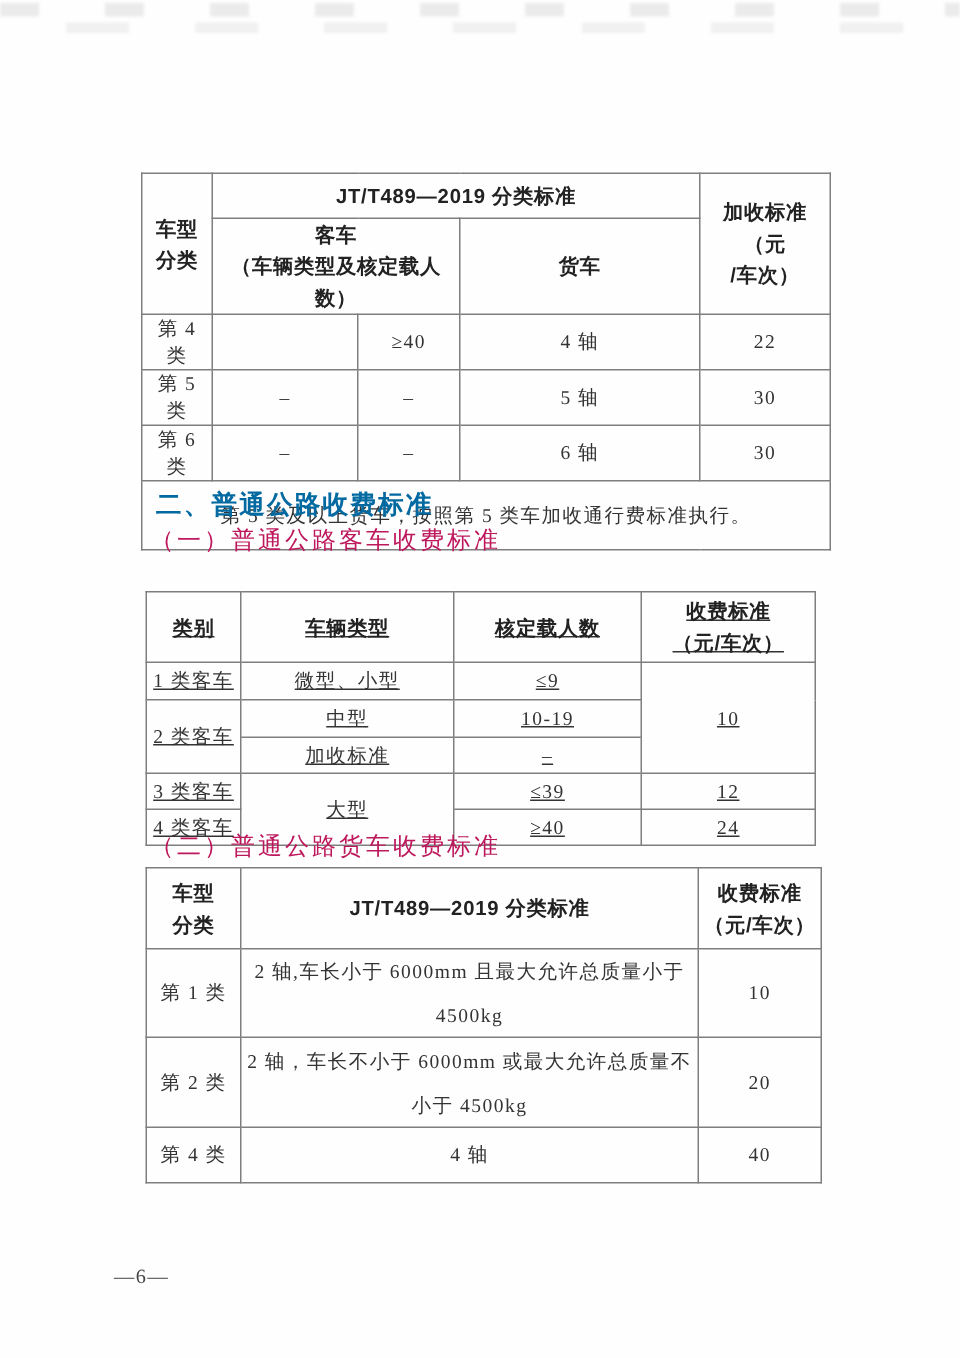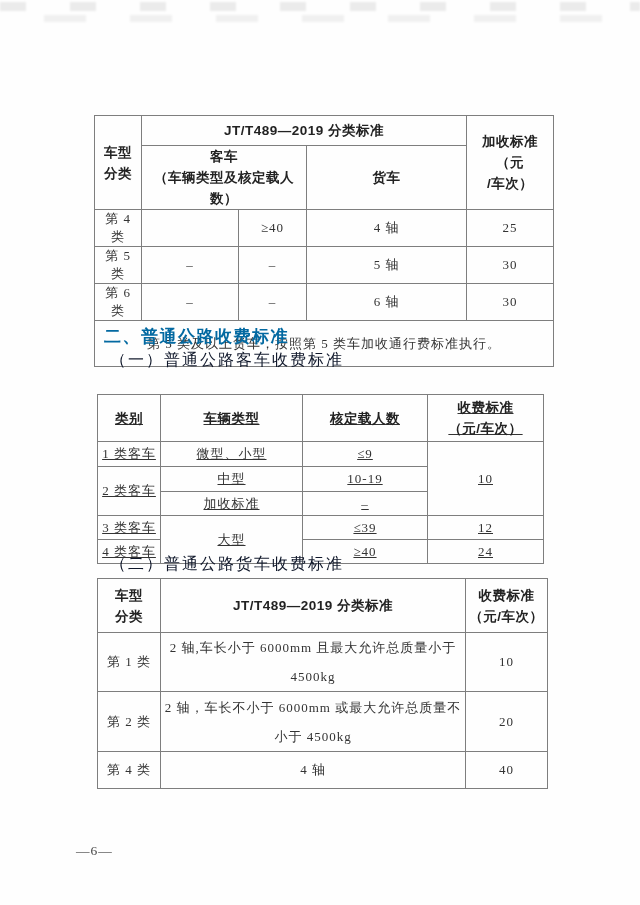--- a/index.html
+++ b/index.html
@@ -53,22 +53,22 @@
     color:#3a3a3a;
   }
 
   .h-section{
     position:absolute;left:104px;top:325px;
     font-family:Liberation Mono, monospace;
     font-weight:bold;font-size:17px;color:#0369a1;
     letter-spacing:1.5px;
   }
   .h-sub{
-    position:absolute;left:110px;
-    font-size:16px;color:#0f172a;
+    position:absolute;left:100px;
+    font-size:16px;color:#be185d;
     letter-spacing:2px;
   }
   .h-sub1{top:350px;}
   .h-sub2{top:554px;}
   .page-footer{
     position:absolute;left:76px;top:843px;
     font-size:13.5px;color:#444;letter-spacing:1px;
   }
   
   .t1 tr.r1{height:30px}.t1 tr.r2{height:47px}.t1 tr.rd{height:30px}.t1 tr.rn{height:46px}
@@ -100,21 +100,21 @@
   <tr class="r2">
     <th colspan="2">客车
 （车辆类型及核定载人数）</th>
     <th>货车</th>
   </tr>
   <tr class="rd">
     <td>第 4 类</td>
     <td></td>
     <td>≥40</td>
     <td>4 轴</td>
-    <td>25</td>
+    <td>22</td>
   </tr>
   <tr class="rd">
     <td>第 5 类</td>
     <td>–</td>
     <td>–</td>
     <td>5 轴</td>
     <td>30</td>
   </tr>
   <tr class="rd">
     <td>第 6 类</td>

